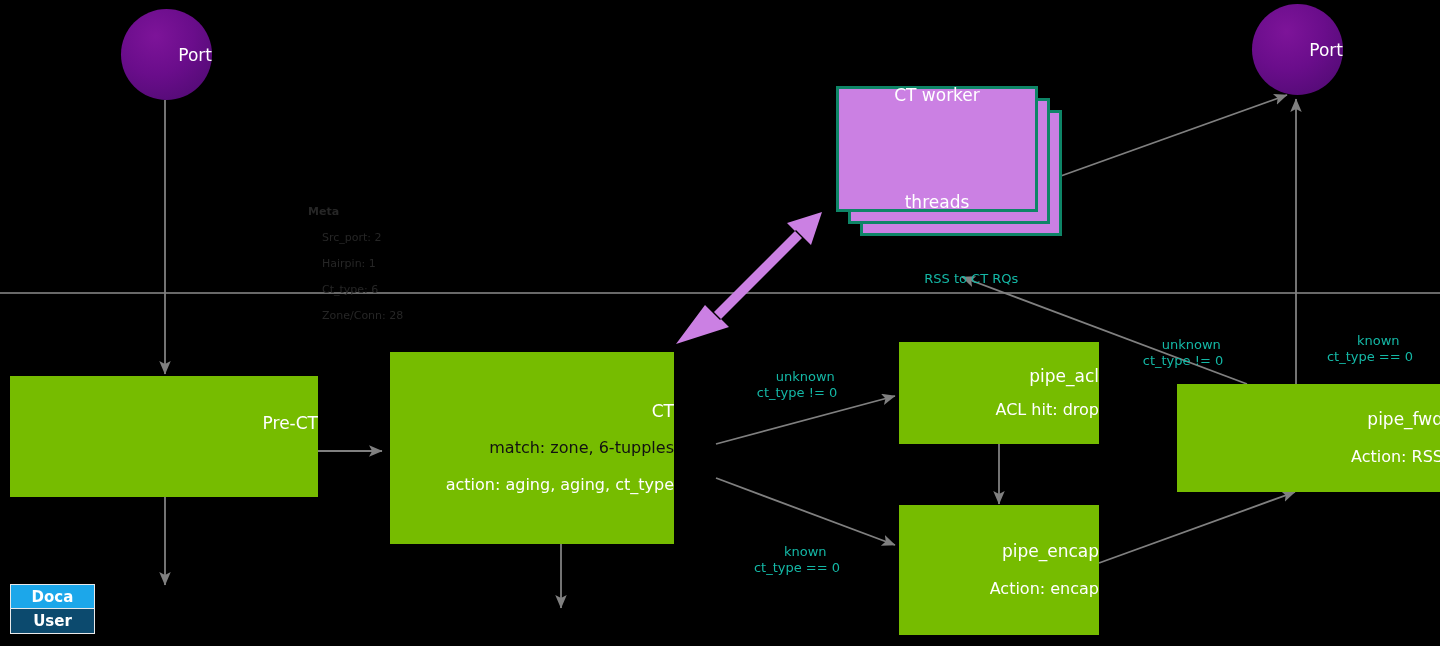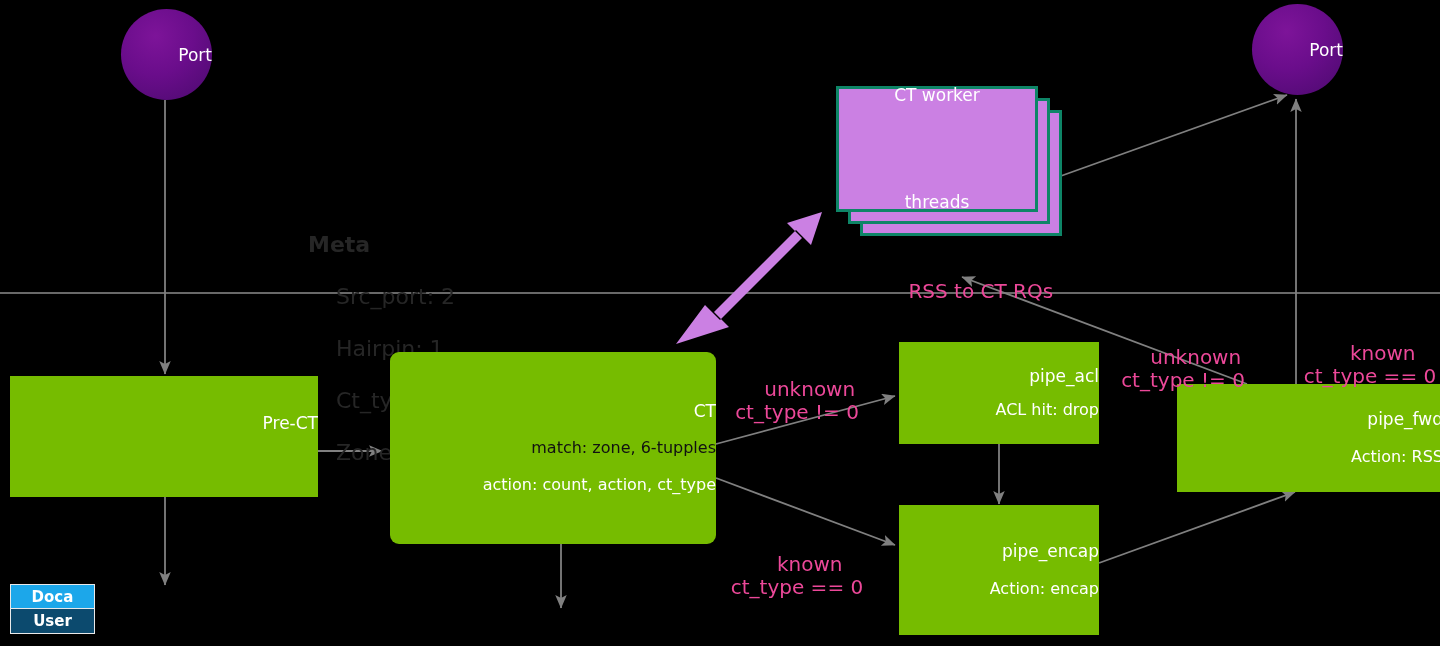--- a/index.html
+++ b/index.html
@@ -21,23 +21,23 @@
   .green .sub.dark{color:#111111;}
   .gap8{height:18px;}
   .gap6{height:14px;}
 
   .stack{position:absolute;}
   .card{position:absolute;box-sizing:border-box;background:#cb80e3;
         border:3px solid #0e8567;}
   .card.front{display:flex;flex-direction:column;align-items:center;
         justify-content:center;color:#ffffff;font-size:17px;line-height:1.1;gap:44px;}
 
-  .lbl{position:absolute;color:#ec4899;font-size:20px;line-height:1.18;
+  .lbl{position:absolute;color:#14b8a6;font-size:13px;line-height:1.18;
        text-align:center;white-space:pre;}
-  .meta{position:absolute;color:#262626;font-size:22px;line-height:1.18;
+  .meta{position:absolute;color:#262626;font-size:11px;line-height:1.18;
         text-align:left;white-space:pre;}
   .meta .mh{font-weight:bold;display:block;}
 
   .legend{position:absolute;left:10px;top:584px;width:85px;}
   .legend .row{box-sizing:border-box;height:25px;display:flex;align-items:center;
         justify-content:center;color:#ffffff;font-size:15px;font-weight:bold;}
   .legend .doca{background:#1ca7ea;border:1px solid #e9e9e9;}
   .legend .user{background:#0c4a6e;border:1px solid #e9e9e9;border-top:none;}
 </style>
 </head>
@@ -109,26 +109,26 @@
       <div class="gap8"></div>
       <span>threads</span>
     </div>
   </div>
 
   <div class="node green" style="left:10px;top:376px;width:308px;height:121px;gap:8px;">
     <span class="ttl">Pre-CT</span>
     <div class="gap8"></div>
   </div>
 
-  <div class="node green" style="left:390px;top:352px;width:326px;height:192px;border-radius:9px;">
+  <div class="node green" style="left:390px;top:352px;width:284px;height:192px;">
     <span class="ttl">CT</span>
     <div class="gap8"></div>
     <span class="sub dark">match: zone, 6-tupples</span>
     <div class="gap8"></div>
-    <span class="sub">action: count, action, ct_type</span>
+    <span class="sub">action: aging, aging, ct_type</span>
   </div>
 
   <div class="node green" style="left:899px;top:342px;width:200px;height:102px;">
     <span class="ttl">pipe_acl</span>
     <div class="gap6"></div>
     <span class="sub">ACL hit: drop</span>
   </div>
 
   <div class="node green" style="left:899px;top:505px;width:200px;height:130px;">
     <span class="ttl">pipe_encap</span>

